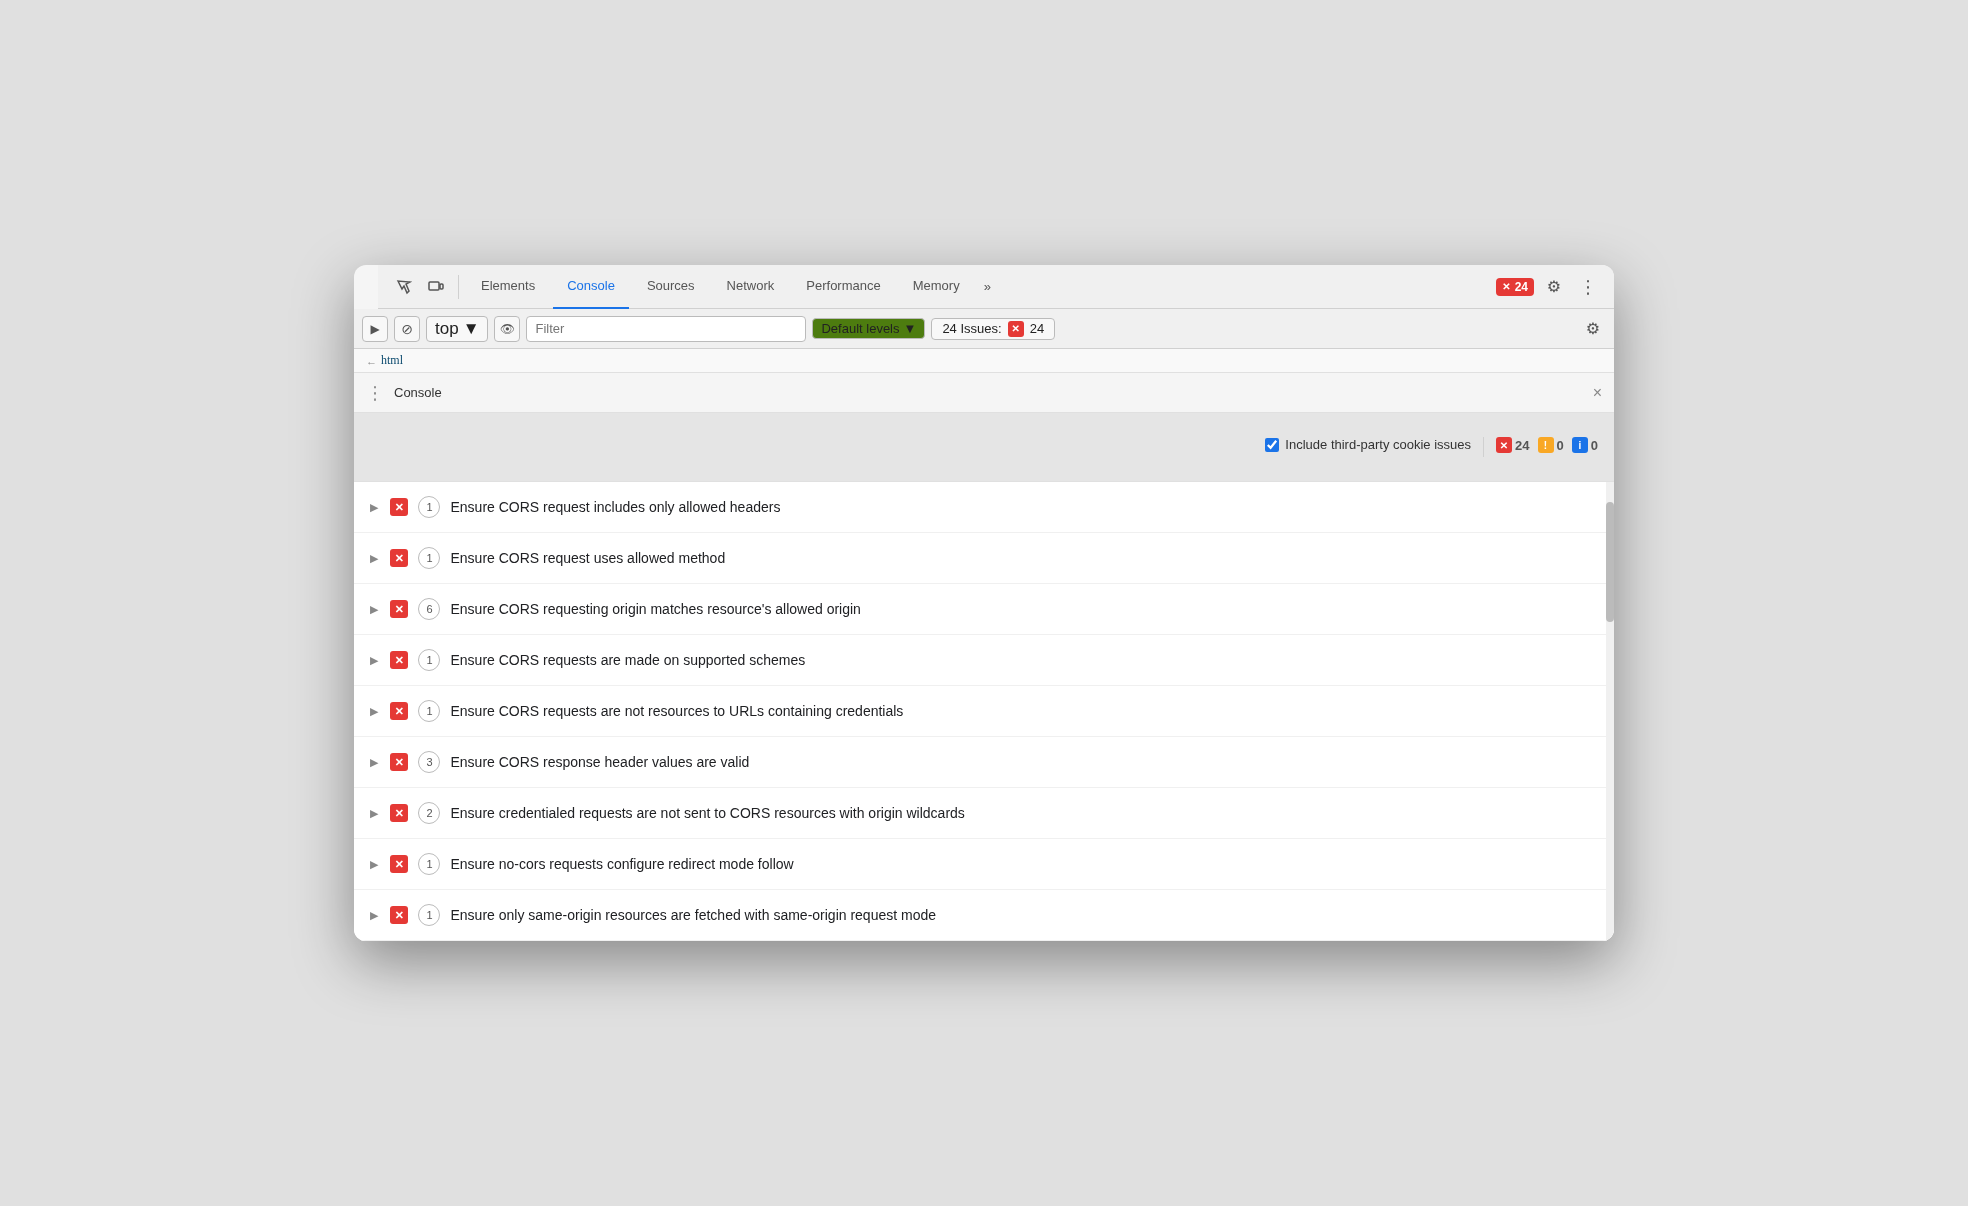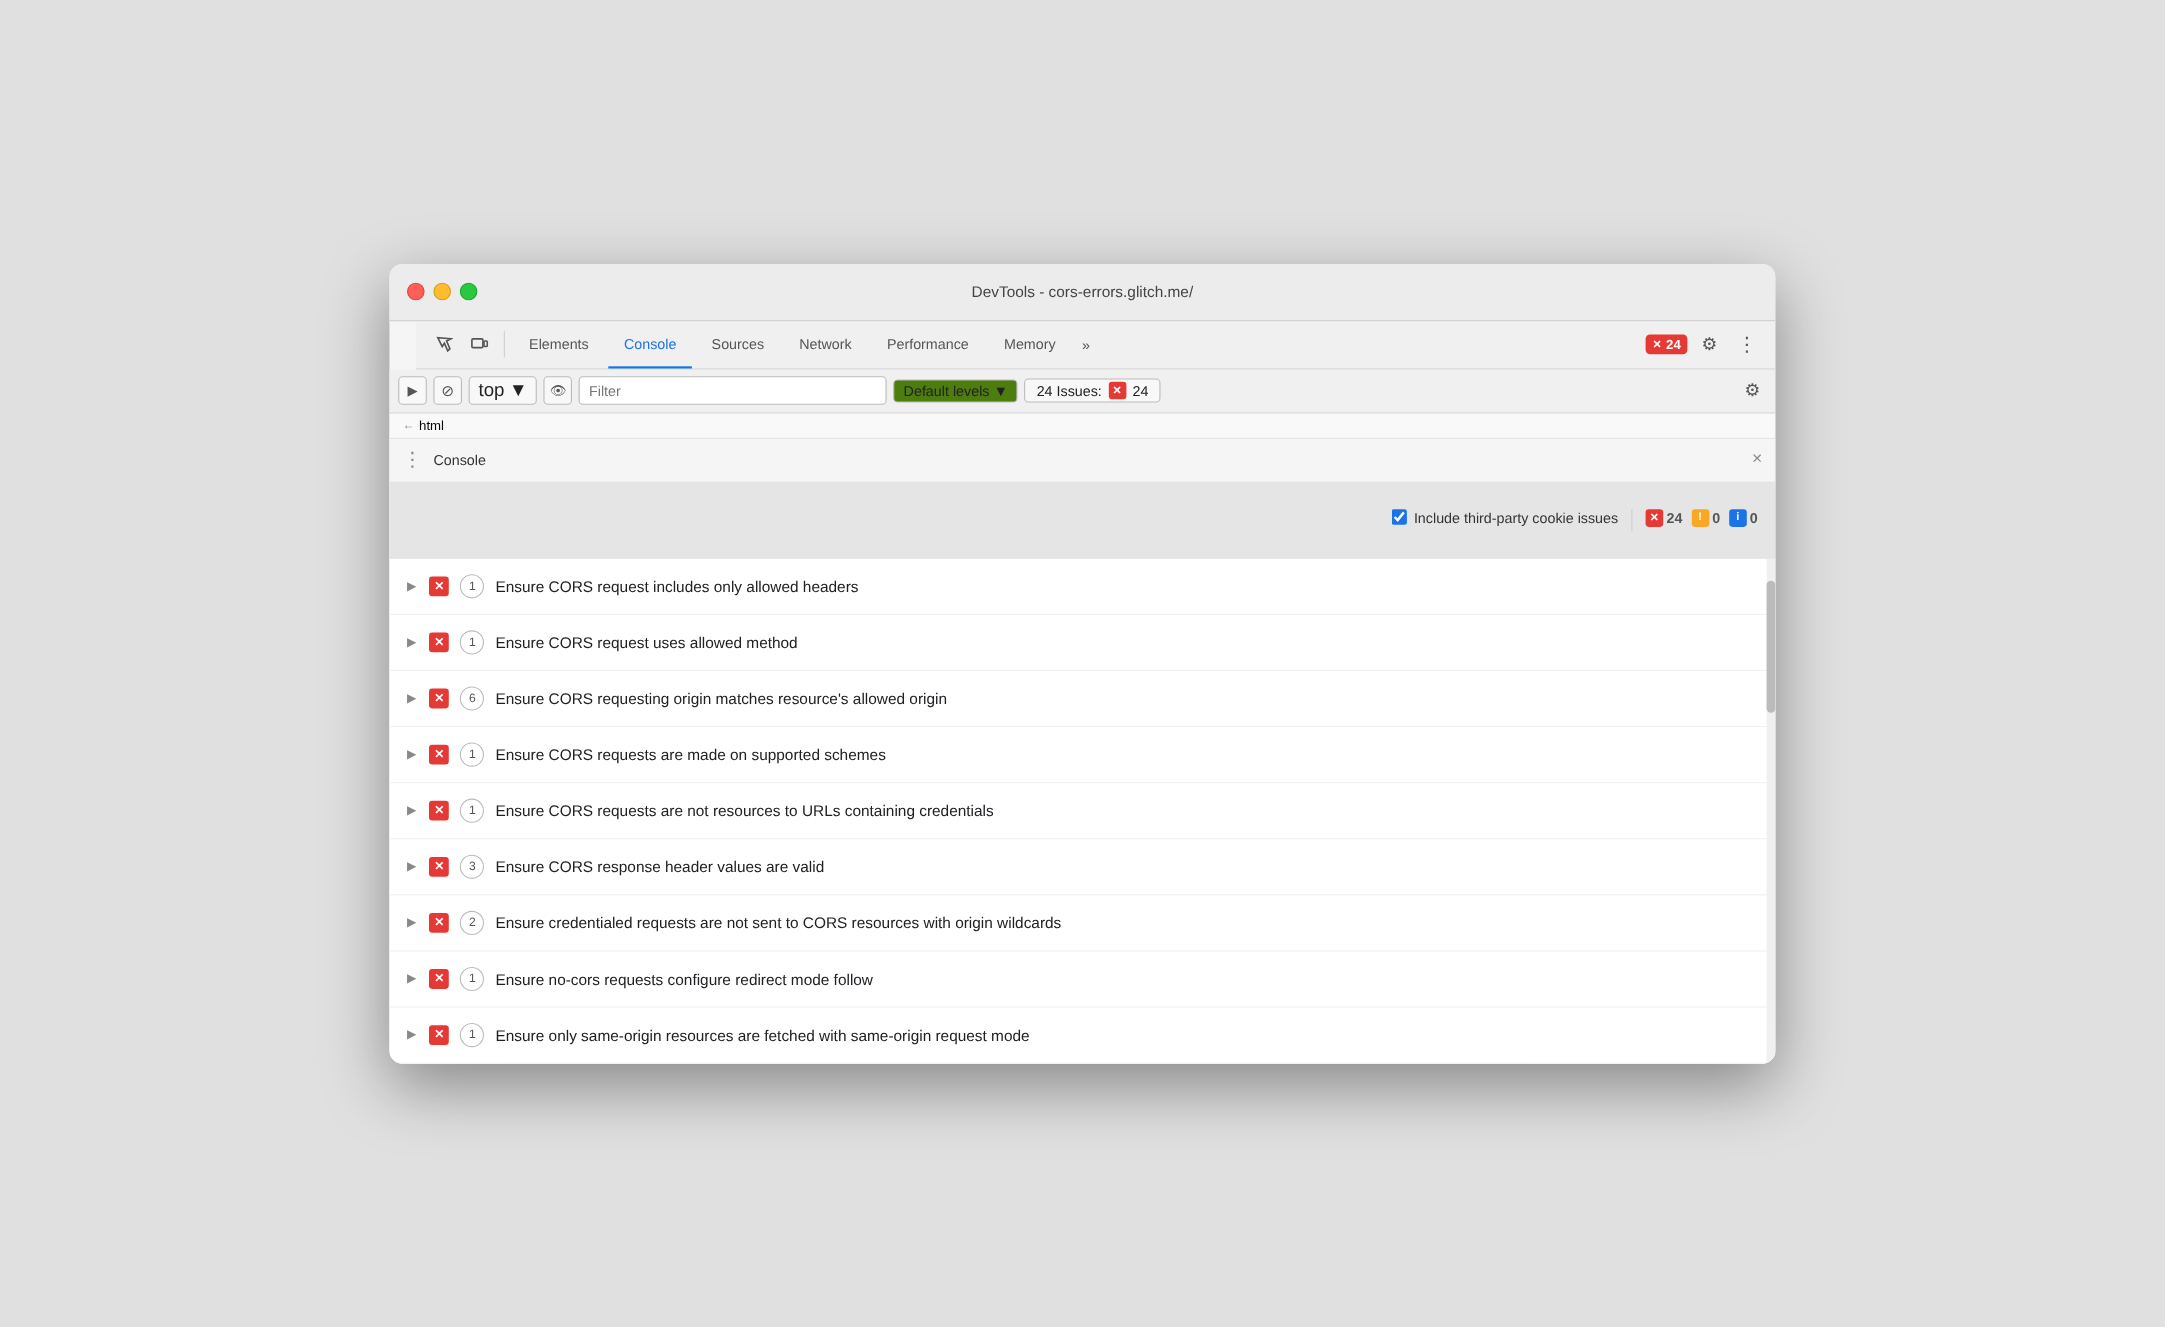--- a/index.html
+++ b/index.html
@@ -254,21 +254,22 @@
       color: #1a73e8;
       display: flex;
       align-items: center;
       gap: 4px;
     }
     .breadcrumb-bar .arrow {
       color: #888;
       font-size: 11px;
     }
     .breadcrumb-bar .tag {
-      color: #000000;
+      color: #0c4a6e;
+      font-family: Liberation Serif, serif;
     }
     .console-panel {
       background: white;
     }
     .console-header {
       display: flex;
       align-items: center;
       padding: 0 12px;
       height: 40px;
       border-bottom: 1px solid #e0e0e0;
@@ -442,28 +443,20 @@
       font-size: 13px;
       color: #555;
       cursor: pointer;
     }
   </style>
 </head>
 <body>
 
 <div class="window">
 
-  <div class="titlebar">
-    <div class="traffic-lights">
-      <div class="traffic-light tl-red"></div>
-      <div class="traffic-light tl-yellow"></div>
-      <div class="traffic-light tl-green"></div>
-    </div>
-    <span class="titlebar-text">DevTools - cors-errors.glitch.me/</span>
-  </div>
 
   <div class="toolbar">
     <div class="toolbar-icon">
       <svg width="16" height="16" viewBox="0 0 16 16" fill="none">
         <path d="M2 2 L6 10 L8 7 L11 14 L13 12 L10 5 L14 3 Z" stroke="#555" stroke-width="1.5" fill="none"></path>
       </svg>
     </div>
     <div class="toolbar-icon">
       <svg width="16" height="16" viewBox="0 0 16 16" fill="none">
         <rect x="1" y="3" width="10" height="8" rx="1" stroke="#555" stroke-width="1.5" fill="none"></rect>

